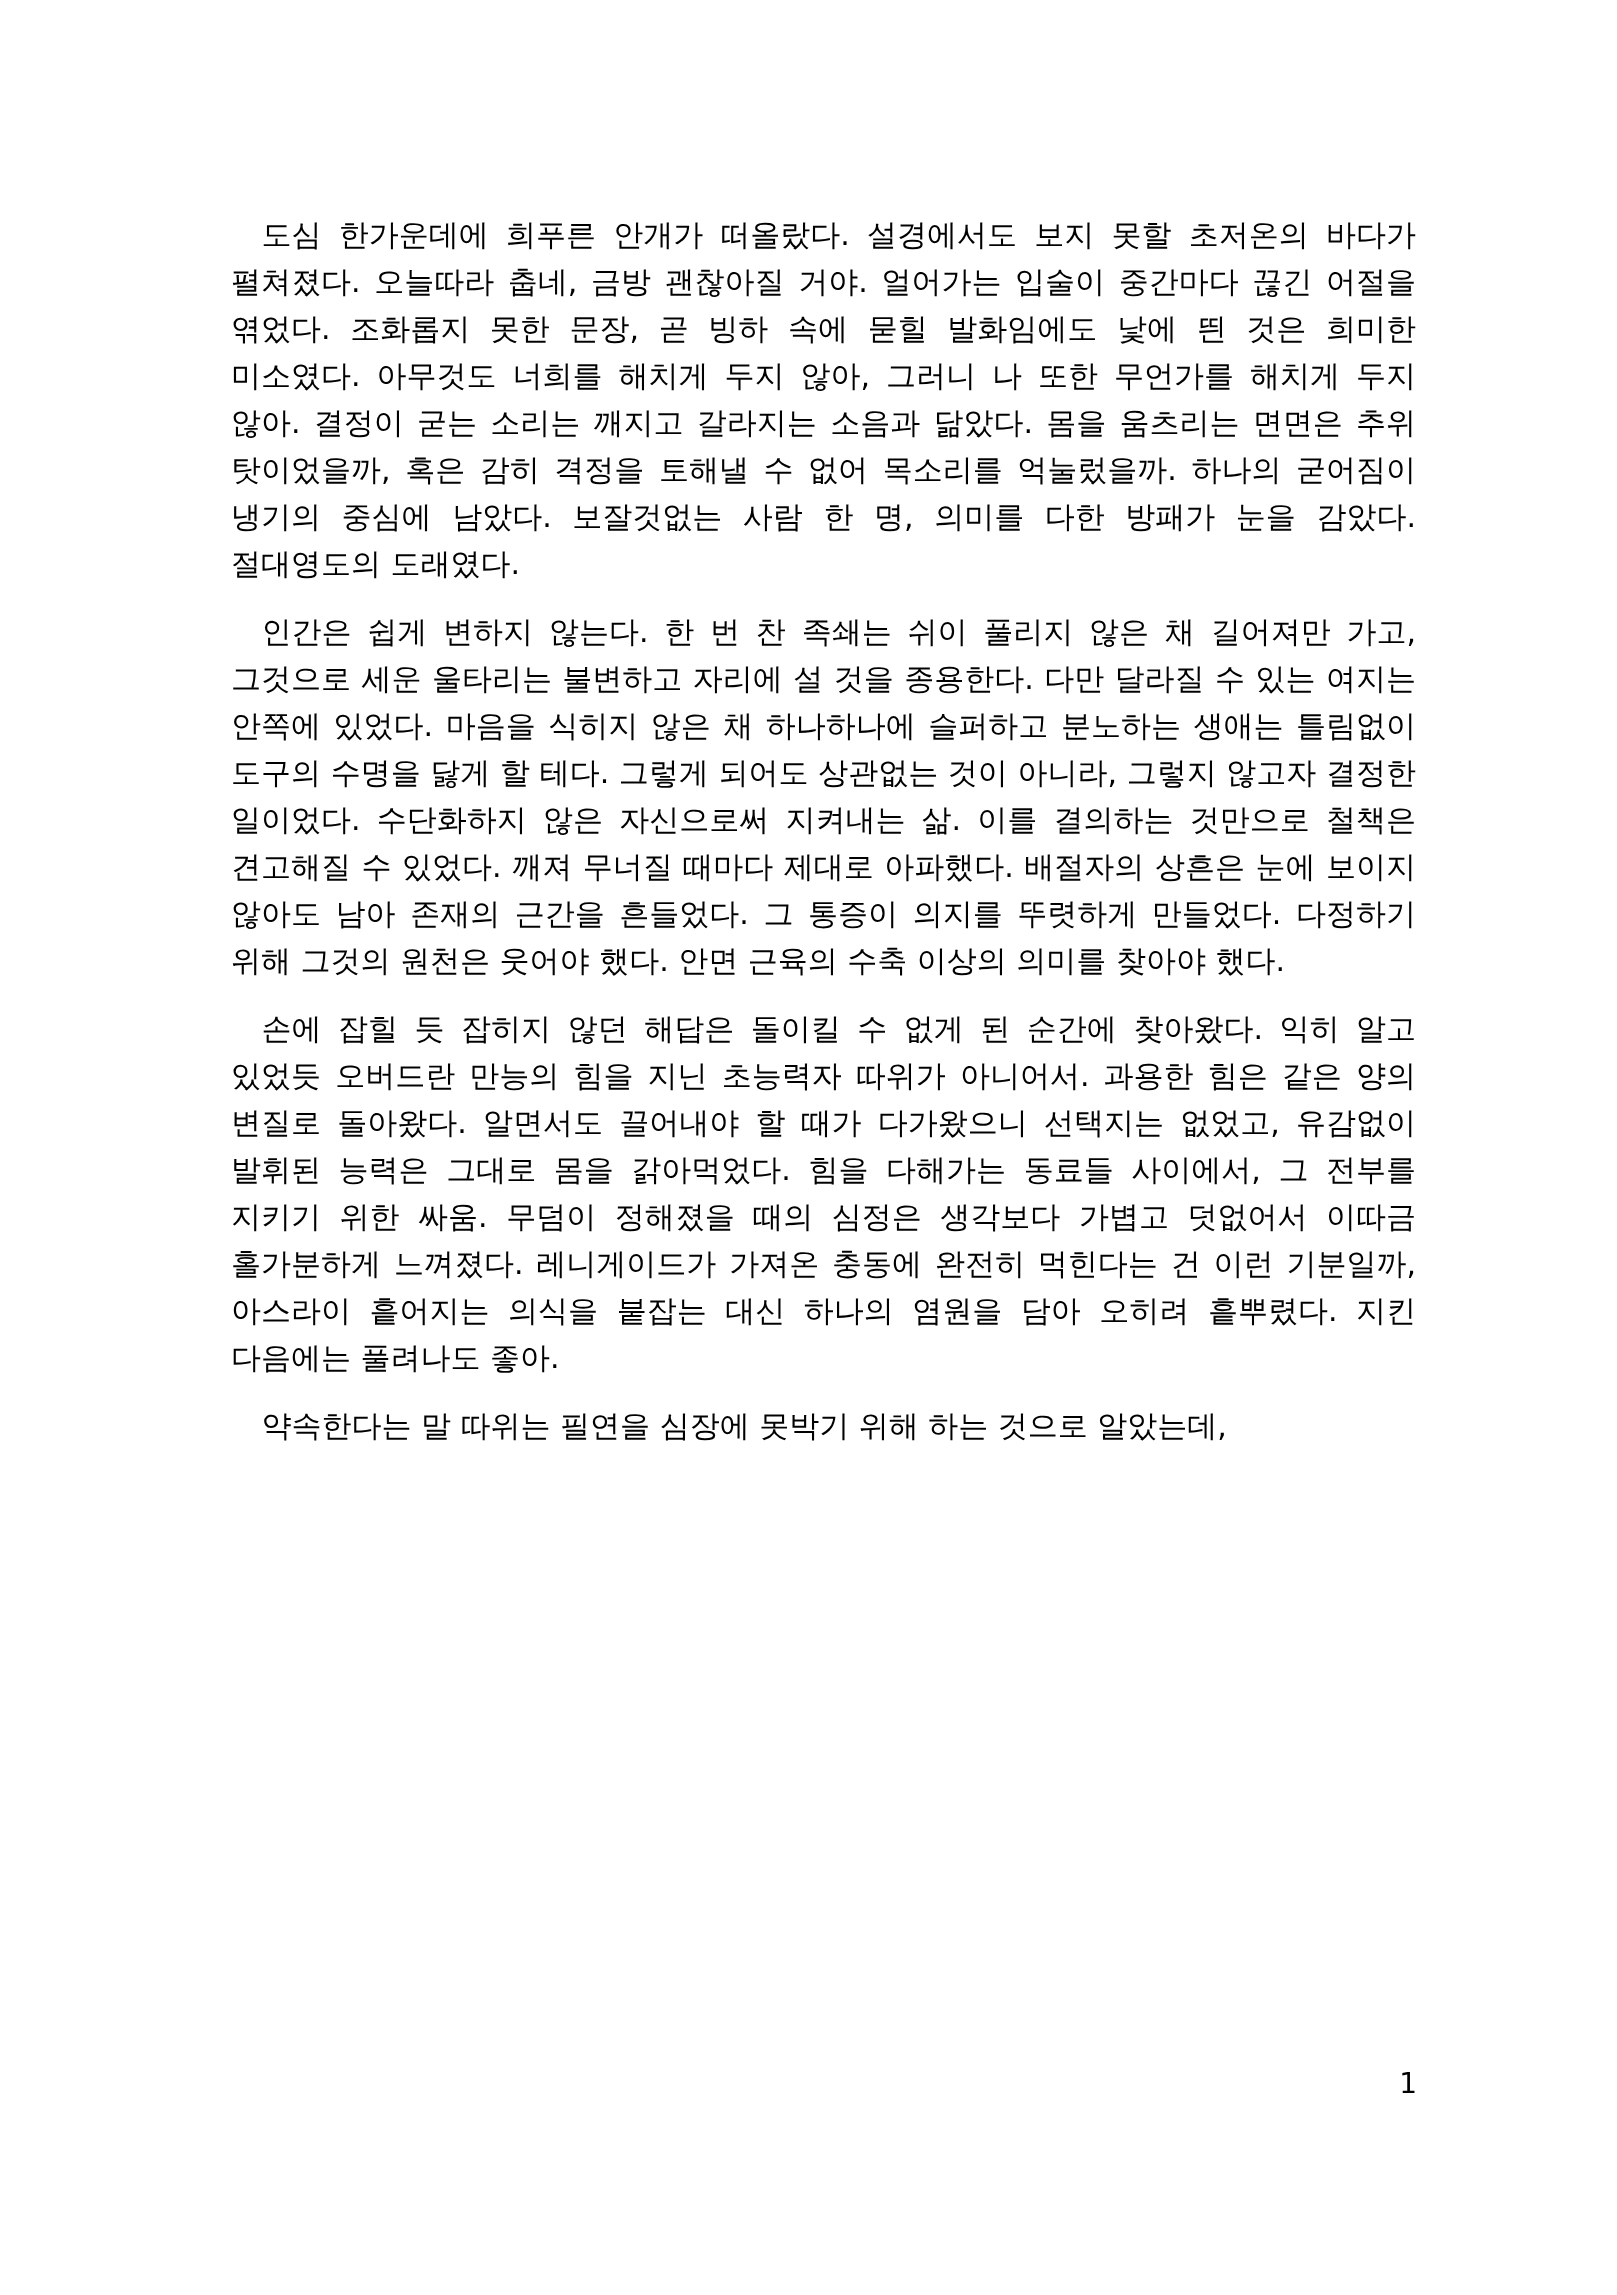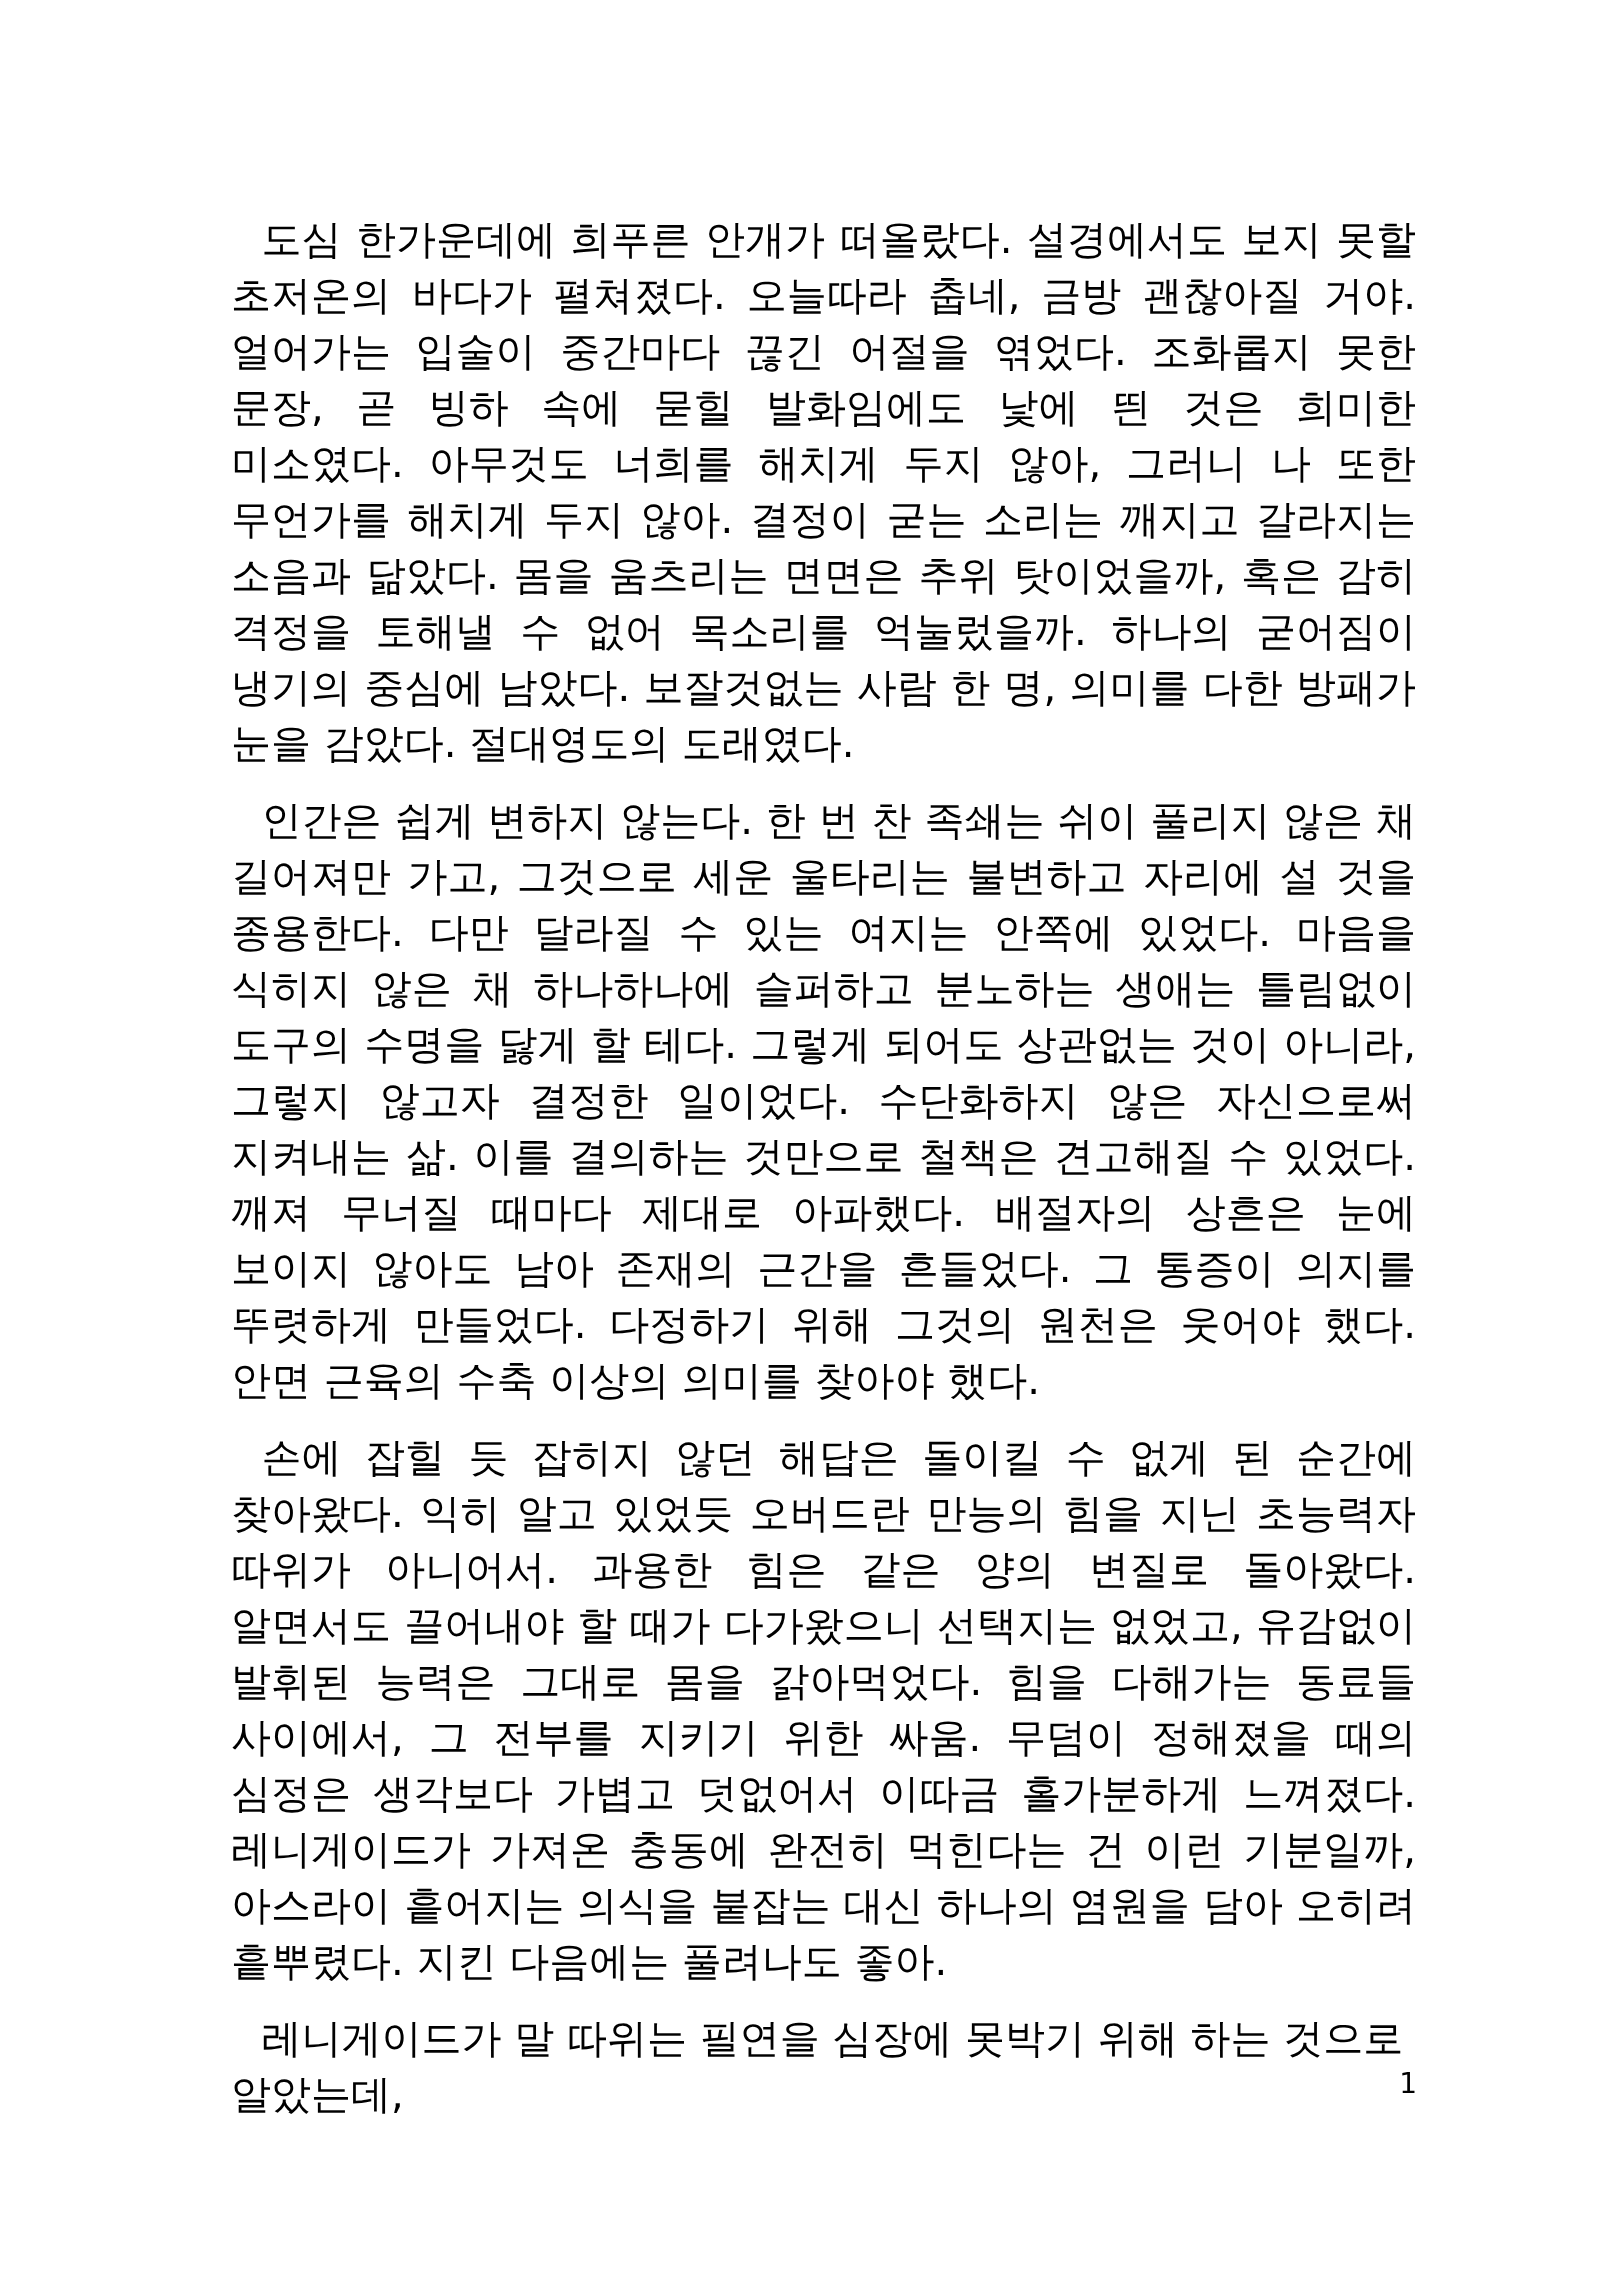--- a/index.html
+++ b/index.html
@@ -20,22 +20,22 @@
 
   .text-body {
     position: absolute;
     left: 231px;
     top: 211px;
     width: 1185px;
   }
 
   .para {
     font-family: "DejaVu Sans", "Liberation Sans", sans-serif;
-    font-size: 40px;
-    line-height: 56px;
+    font-size: 30px;
+    line-height: 47px;
     color: #000000;
     text-align: justify;
     text-justify: inter-character;
     text-indent: 30.5px;
     margin: 0 0 21px 0;
     word-break: keep-all;
     overflow-wrap: break-word;
     -webkit-hyphens: none;
     hyphens: none;
     letter-spacing: 0px;
@@ -68,20 +68,20 @@
 <div class="page">
 
   <div class="text-body">
 
     <p class="para">도심 한가운데에 희푸른 안개가 떠올랐다. 설경에서도 보지 못할 초저온의 바다가 펼쳐졌다. 오늘따라 춥네, 금방 괜찮아질 거야. 얼어가는 입술이 중간마다 끊긴 어절을 엮었다. 조화롭지 못한 문장, 곧 빙하 속에 묻힐 발화임에도 낯에 띈 것은 희미한 미소였다. 아무것도 너희를 해치게 두지 않아, 그러니 나 또한 무언가를 해치게 두지 않아. 결정이 굳는 소리는 깨지고 갈라지는 소음과 닮았다. 몸을 움츠리는 면면은 추위 탓이었을까, 혹은 감히 격정을 토해낼 수 없어 목소리를 억눌렀을까. 하나의 굳어짐이 냉기의 중심에 남았다. 보잘것없는 사람 한 명, 의미를 다한 방패가 눈을 감았다. 절대영도의 도래였다.</p>
 
     <p class="para">인간은 쉽게 변하지 않는다. 한 번 찬 족쇄는 쉬이 풀리지 않은 채 길어져만 가고, 그것으로 세운 울타리는 불변하고 자리에 설 것을 종용한다. 다만 달라질 수 있는 여지는 안쪽에 있었다. 마음을 식히지 않은 채 하나하나에 슬퍼하고 분노하는 생애는 틀림없이 도구의 수명을 닳게 할 테다. 그렇게 되어도 상관없는 것이 아니라, 그렇지 않고자 결정한 일이었다. 수단화하지 않은 자신으로써 지켜내는 삶. 이를 결의하는 것만으로 철책은 견고해질 수 있었다. 깨져 무너질 때마다 제대로 아파했다. 배절자의 상흔은 눈에 보이지 않아도 남아 존재의 근간을 흔들었다. 그 통증이 의지를 뚜렷하게 만들었다. 다정하기 위해 그것의 원천은 웃어야 했다. 안면 근육의 수축 이상의 의미를 찾아야 했다.</p>
 
     <p class="para">손에 잡힐 듯 잡히지 않던 해답은 돌이킬 수 없게 된 순간에 찾아왔다. 익히 알고 있었듯 오버드란 만능의 힘을 지닌 초능력자 따위가 아니어서. 과용한 힘은 같은 양의 변질로 돌아왔다. 알면서도 끌어내야 할 때가 다가왔으니 선택지는 없었고, 유감없이 발휘된 능력은 그대로 몸을 갉아먹었다. 힘을 다해가는 동료들 사이에서, 그 전부를 지키기 위한 싸움. 무덤이 정해졌을 때의 심정은 생각보다 가볍고 덧없어서 이따금 홀가분하게 느껴졌다. 레니게이드가 가져온 충동에 완전히 먹힌다는 건 이런 기분일까, 아스라이 흩어지는 의식을 붙잡는 대신 하나의 염원을 담아 오히려 흩뿌렸다. 지킨 다음에는 풀려나도 좋아.</p>
 
-    <p class="para no-justify">레니게이드가 말 따위는 필연을 심장에 못박기 위해 하는 것으로 알았는데,</p>
+    <p class="para no-justify">약속한다는 말 따위는 필연을 심장에 못박기 위해 하는 것으로 알았는데,</p>
 
   </div>
 
   <div class="page-number">1</div>
 
 </div>
 
 
 </body></html>

